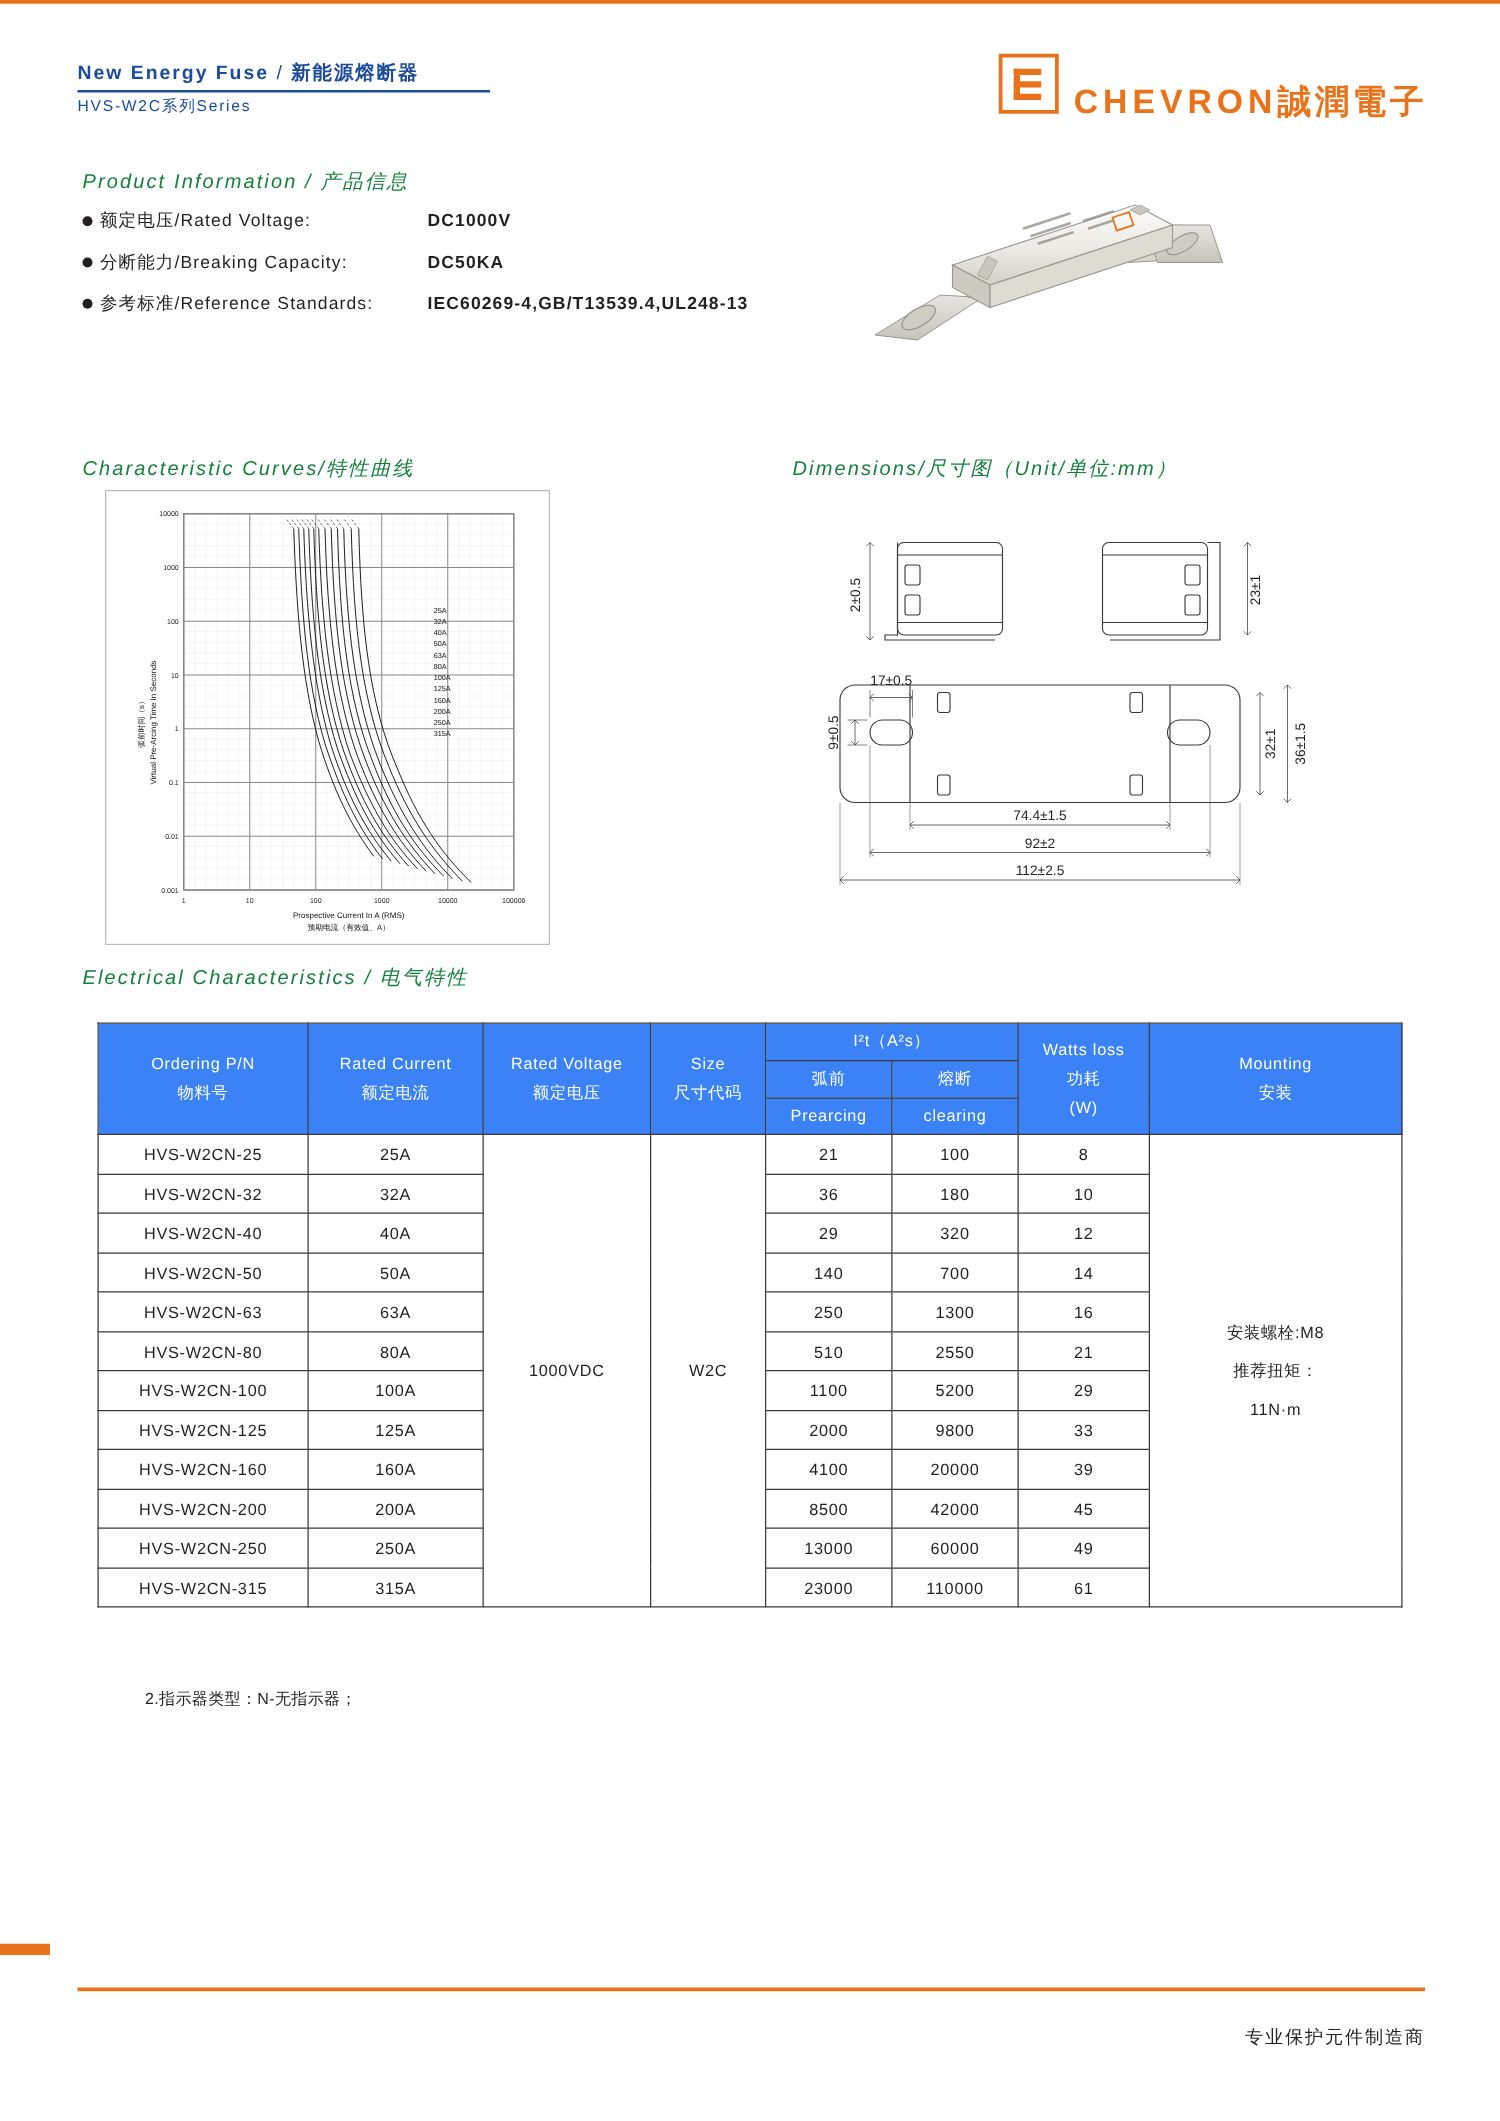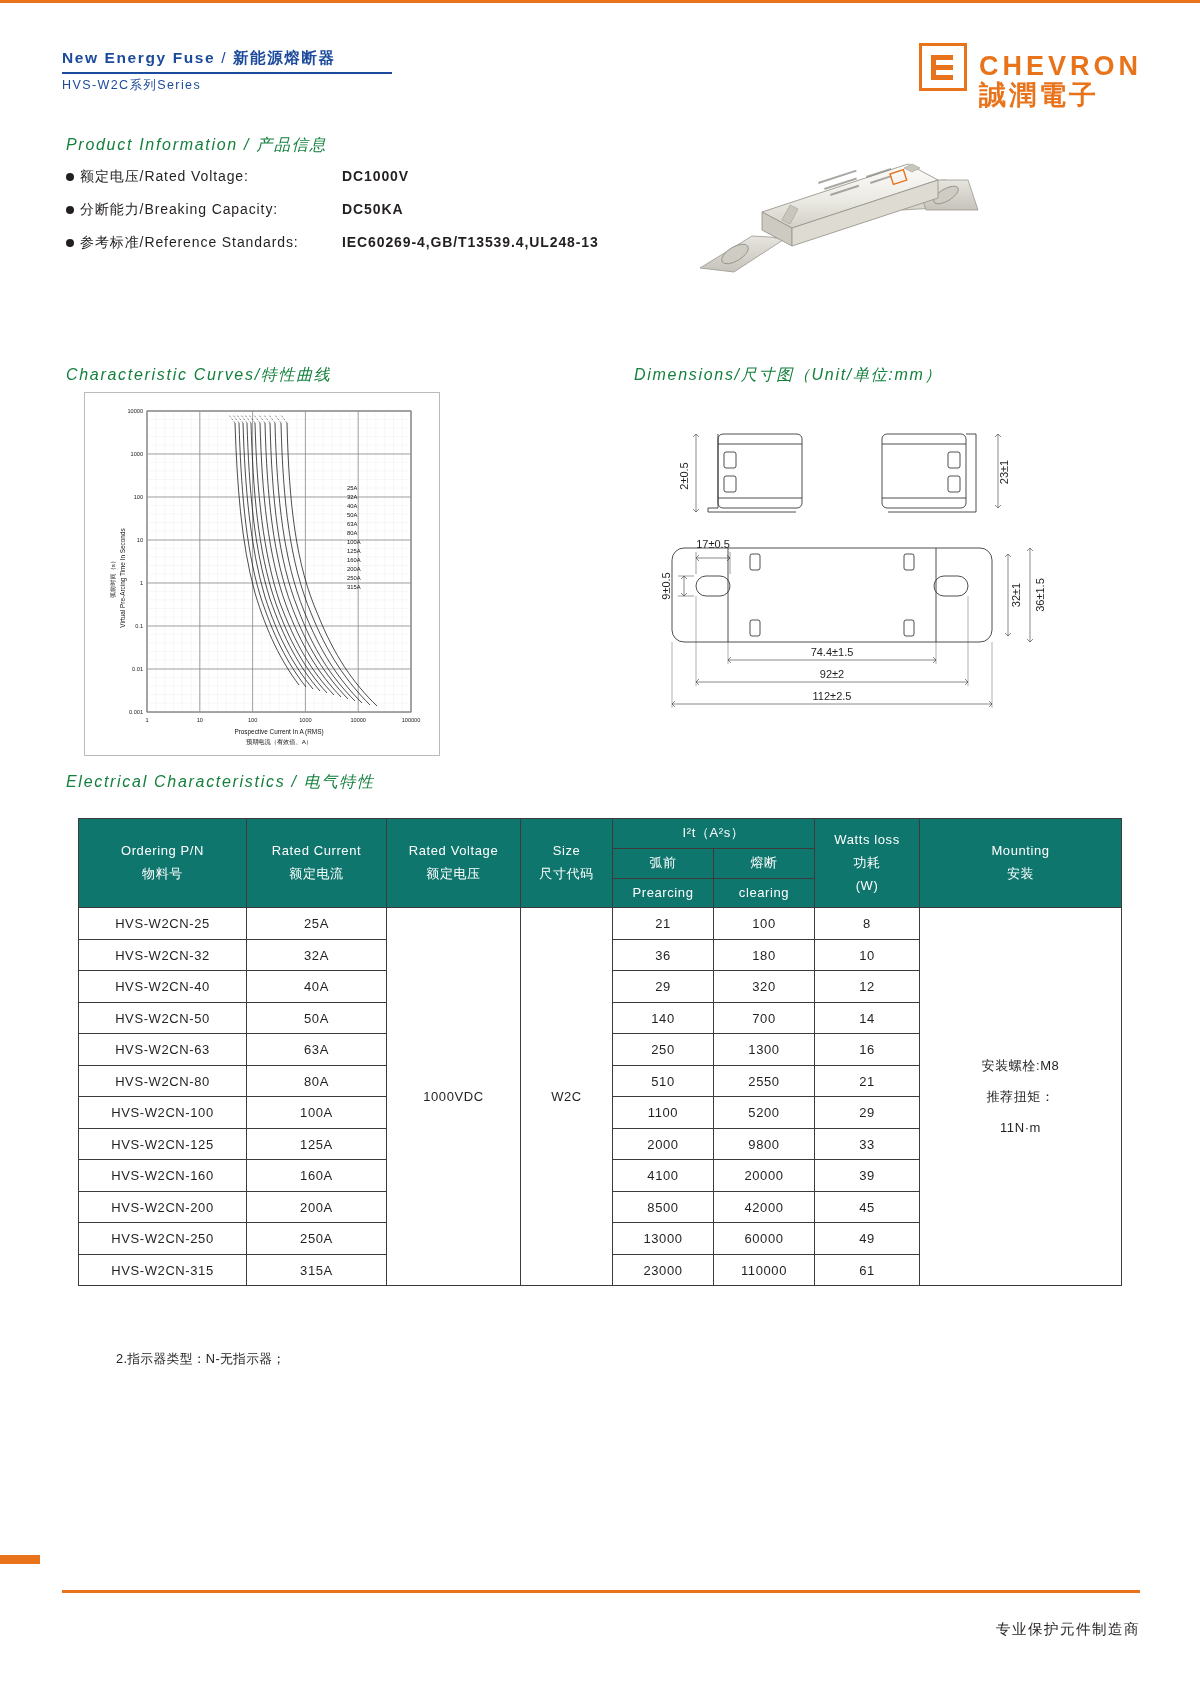--- a/index.html
+++ b/index.html
@@ -94,21 +94,21 @@
   }
   .logo-mark::after {
     content: "";
     position: absolute;
     left: 9px; top: 9px;
     width: 5px; height: 25px;
     background: #e8731a;
   }
   .logo-text {
     display: flex;
-    flex-direction: column;
+    flex-direction: row;
     justify-content: center;
     margin-top: 29px;
   }
   .logo-en {
     font-size: 27px;
     letter-spacing: 4px;
     color: #e8731a;
     font-weight: bold;
     line-height: 1.05;
     font-family: "Liberation Sans", sans-serif;
@@ -194,21 +194,21 @@
     font-size: 13px;
     table-layout: fixed;
   }
   .tbl th, .tbl td {
     border: 1px solid #3b3b3b;
     text-align: center;
     vertical-align: middle;
     letter-spacing: 0.6px;
   }
   .tbl thead th {
-    background: #0f766e;
+    background: #3b82f6;
     color: #ffffff;
     font-weight: normal;
     padding: 3px 2px;
     line-height: 1.75;
     font-size: 13px;
   }
   .tbl tbody td {
     height: 30.5px;
     padding: 0 2px;
     font-size: 13px;

